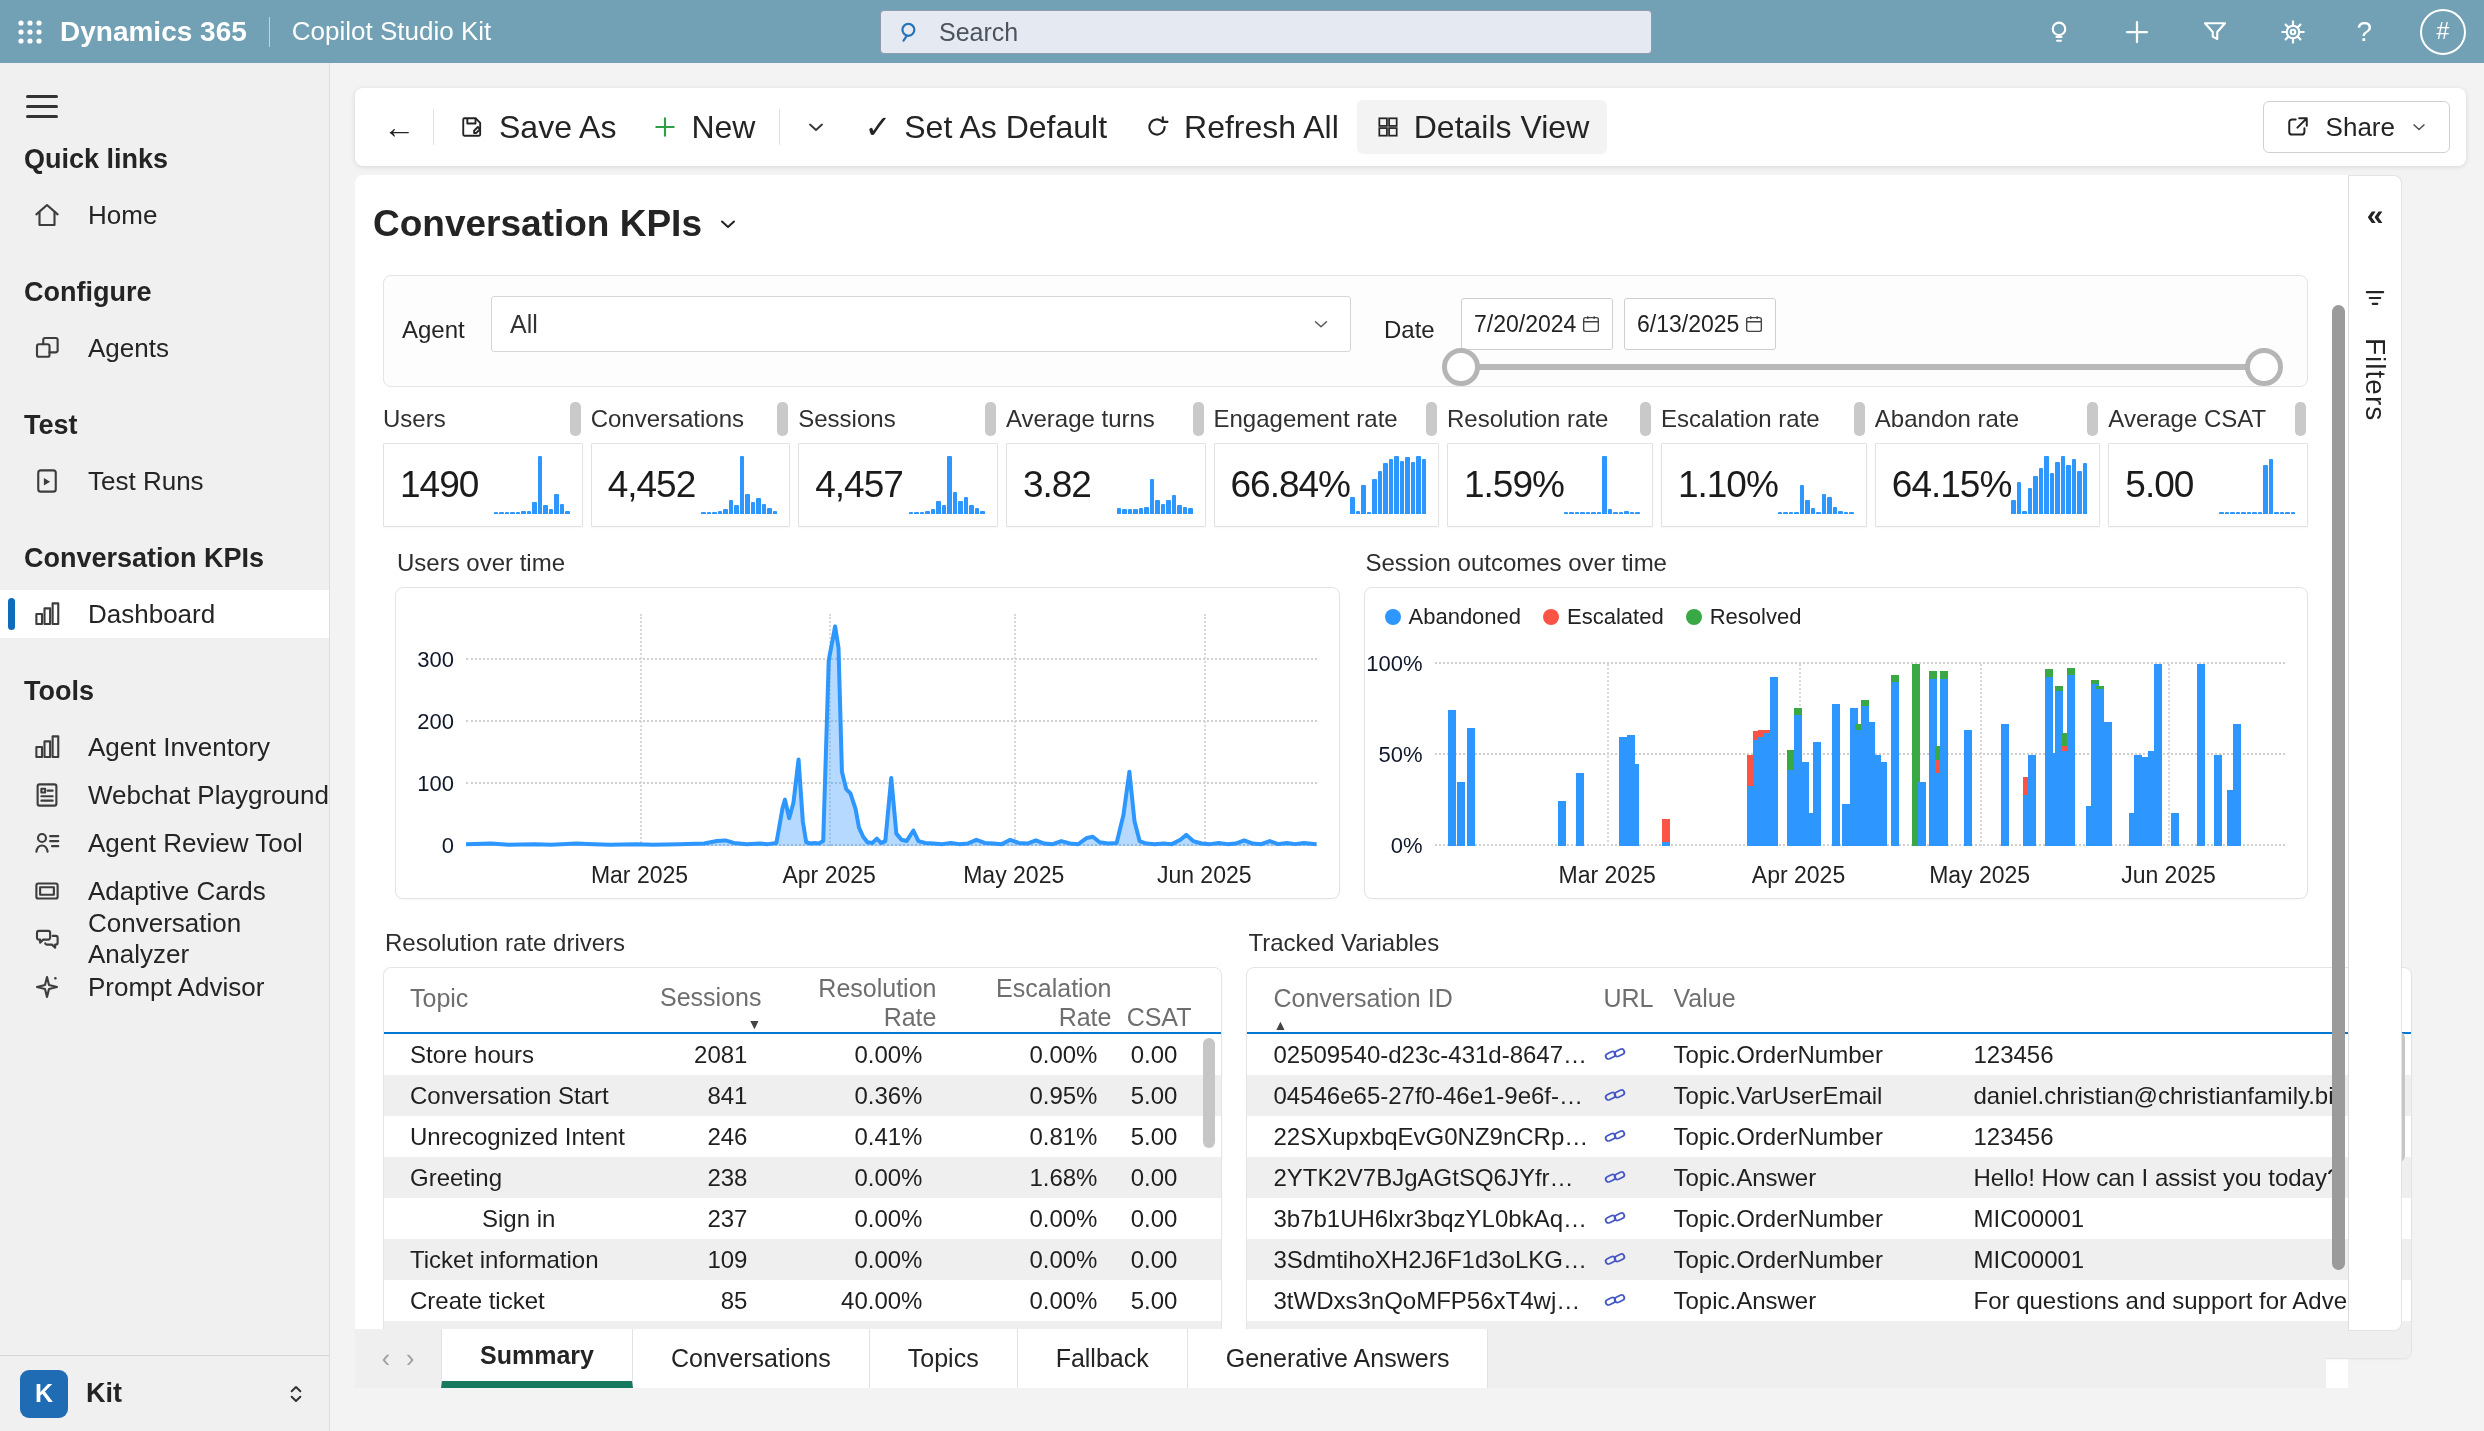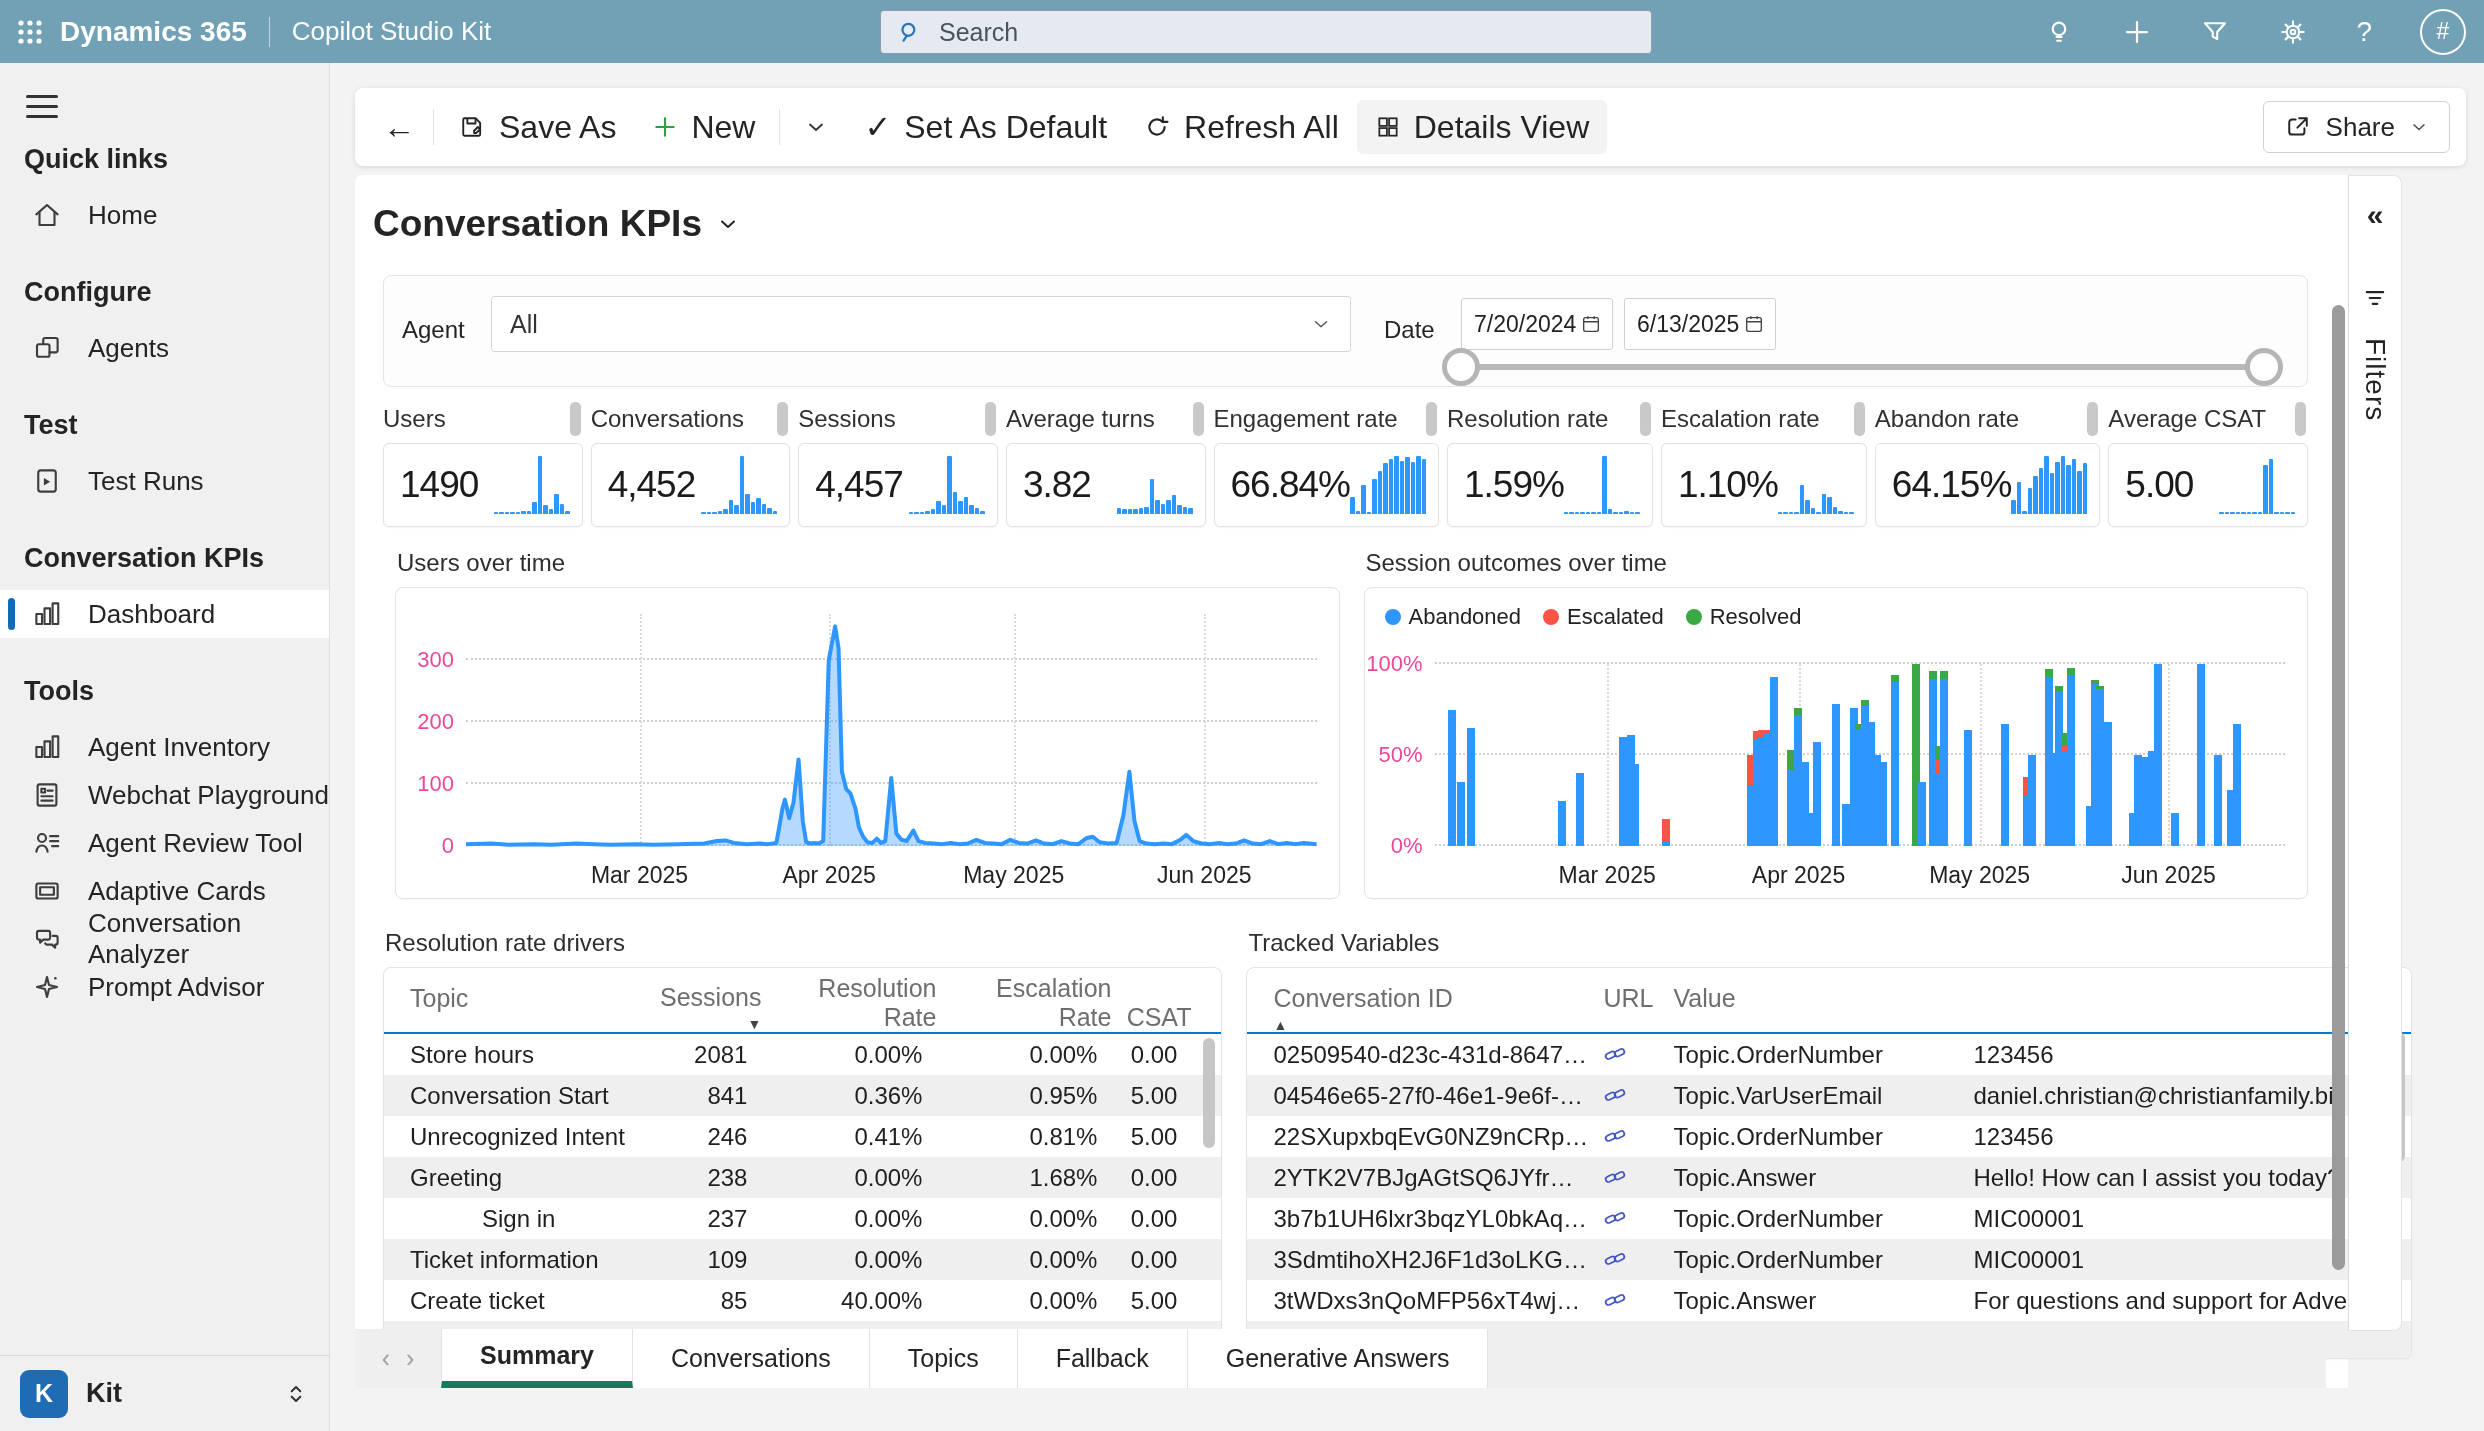--- a/index.html
+++ b/index.html
@@ -84,37 +84,37 @@
   .slider { position:absolute; left:1077px; right:43px; top:88px; height:6px; background:#b9b9b9; border-radius:3px; }
   .slider .handle { position:absolute; top:50%; width:38px; height:38px; border-radius:50%; background:#fff;
                     border:5px solid #b5b5b5; transform:translate(-50%,-50%); cursor:pointer; }
   .slider .h-right { left:100%; }
 
   
   .kpi-grid { display:grid; grid-template-columns:repeat(9,1fr); gap:8px; margin:14px 40px 0 28px; }
   .kpi-label-row { display:flex; align-items:center; height:36px; padding-right:2px; }
   .kpi-label { font-size:24px; color:#303030; white-space:nowrap; overflow:hidden; }
   .kpi-handle { margin-left:auto; width:11px; height:34px; background:#c9c9c9; border-radius:5px; cursor:grab; }
-  .kpi-card { margin-top:6px; height:84px; background:#fff; border:1px solid #e2e2e2; border-radius:6px;
+  .kpi-card { margin-top:6px; height:84px; background:#fff; border:1px solid #e2e2e2; border-radius:1px;
               display:flex; align-items:center; padding:0 12px 0 16px; cursor:pointer;
               box-shadow:0 1px 2px rgba(0,0,0,.04); }
   .kpi-value { font-size:37px; color:#1b1b1b; letter-spacing:-1px; white-space:nowrap; }
   .kpi-spark { margin-left:auto; width:76px; height:58px; display:flex; align-items:flex-end; gap:1px; }
   .kpi-spark i { flex:1; background:var(--accent); border-radius:1px 1px 0 0; min-height:2px; }
 
   
   .charts-grid { display:grid; grid-template-columns:1fr 1fr; gap:24px; margin:22px 40px 0 28px;padding-left:12px; }
   .sec-title { font-size:24px; color:#2e2e2e; margin:0 0 10px 2px; }
   .chart-card { height:312px; border:1px solid #e4e4e4; border-radius:8px; background:#fff; position:relative;
                 box-shadow:0 1px 2px rgba(0,0,0,.04); }
   .plot { position:absolute; left:70px; right:22px; top:26px; bottom:52px; }
   .plot.with-legend { top:76px; }
   .gh { position:absolute; left:0; right:0; border-top:2px dotted #cfcfcf; }
   .gv { position:absolute; top:0; bottom:0; border-left:2px dotted #d9d9d9; }
-  .ylab { position:absolute; right:100%; margin-right:12px; font-size:22px; color:#ec4899; transform:translateY(50%); white-space:nowrap; }
+  .ylab { position:absolute; right:100%; margin-right:12px; font-size:22px; color:#0f172a; transform:translateY(50%); white-space:nowrap; }
   .xlab { position:absolute; top:100%; margin-top:16px; font-size:23px; color:#222; transform:translateX(-50%); white-space:nowrap; }
   .area-svg { position:absolute; inset:0; width:100%; height:100%; overflow:visible; }
   .bar { position:absolute; bottom:0; width:8px; }
   .seg { position:absolute; left:0; right:0; }
   .legend { position:absolute; left:20px; top:16px; display:flex; gap:22px; align-items:center; }
   .leg-item { display:flex; gap:8px; align-items:center; font-size:22px; color:#222; }
   .leg-dot { width:16px; height:16px; border-radius:50%; }
 
   
   .tables-grid { display:grid; grid-template-columns:1fr 1fr; gap:24px; margin:30px 40px 0 28px; }

